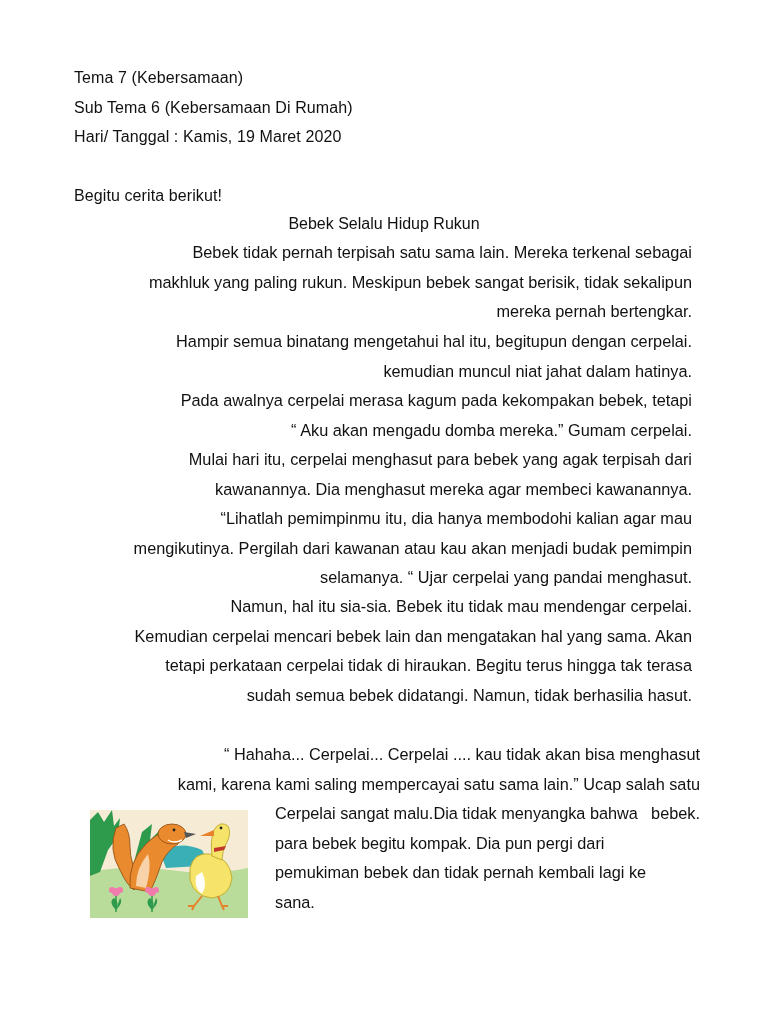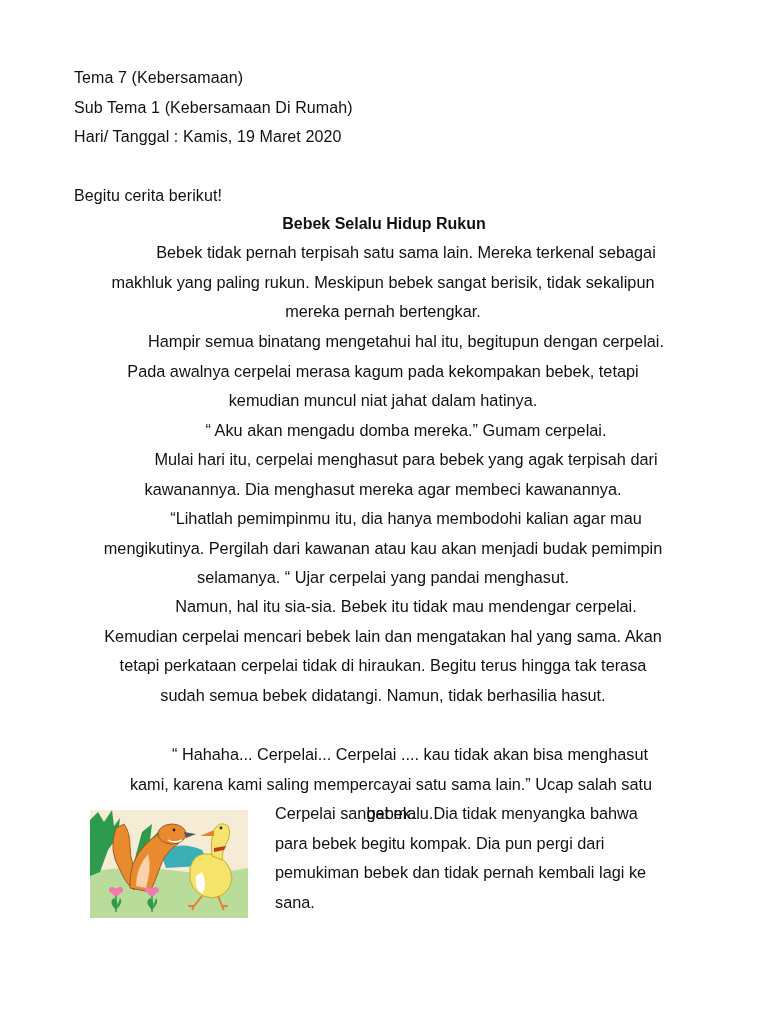--- a/index.html
+++ b/index.html
@@ -6,57 +6,57 @@
   body {
     width: 768px; height: 1024px; background: #ffffff; position: relative; overflow: hidden;
     font-family: "Liberation Sans", sans-serif; color: #111111;
   }
   .line {
     position: absolute; left: 74px; font-size: 16px; line-height: 20px; white-space: nowrap;
     letter-spacing: 0.1px;
   }
   .para {
     position: absolute; left: 74px; width: 618px; font-size: 16.3px; line-height: 29.5px;
-    text-align: center;
+    text-align: right;
   }
   .para .first { padding-left: 46px; }
   .title {
     position: absolute; left: 0; width: 768px; top: 214px; text-align: center;
-    font-weight: bold; font-size: 16px; line-height: 20px;
+    font-weight: normal; font-size: 16px; line-height: 20px;
   }
   .illustration {
     position: absolute; left: 90px; top: 810px; width: 158px; height: 108px; overflow: hidden;
     background: #f6ecd6;
   }
   .side-text {
     position: absolute; left: 275px; top: 799px; width: 430px; font-size: 16.3px; line-height: 29.5px;
   }
   .row { display: block; white-space: nowrap; }
 </style>
 </head>
 <body>
 
 <div class="line" style="top:68px">Tema 7 (Kebersamaan)</div>
-<div class="line" style="top:98px">Sub Tema 1 (Kebersamaan Di Rumah)</div>
+<div class="line" style="top:98px">Sub Tema 6 (Kebersamaan Di Rumah)</div>
 <div class="line" style="top:127px">Hari/ Tanggal : Kamis, 19 Maret 2020</div>
 
 <div class="line" style="top:186px">Begitu cerita berikut!</div>
 
 <div class="title">Bebek Selalu Hidup Rukun</div>
 
 <div class="para" style="top:238px">
   <span class="row first">Bebek tidak pernah terpisah satu sama lain. Mereka terkenal sebagai</span>
   <span class="row">makhluk yang paling rukun. Meskipun bebek sangat berisik, tidak sekalipun</span>
   <span class="row">mereka pernah bertengkar.</span>
 </div>
 
 <div class="para" style="top:327px">
   <span class="row first">Hampir semua binatang mengetahui hal itu, begitupun dengan cerpelai.</span>
+  <span class="row">kemudian muncul niat jahat dalam hatinya.</span>
   <span class="row">Pada awalnya cerpelai merasa kagum pada kekompakan bebek, tetapi</span>
-  <span class="row">kemudian muncul niat jahat dalam hatinya.</span>
 </div>
 
 <div class="para" style="top:416px">
   <span class="row first">“ Aku akan mengadu domba mereka.” Gumam cerpelai.</span>
 </div>
 
 <div class="para" style="top:445px">
   <span class="row first">Mulai hari itu, cerpelai menghasut para bebek yang agak terpisah dari</span>
   <span class="row">kawanannya. Dia menghasut mereka agar membeci kawanannya.</span>
 </div>

